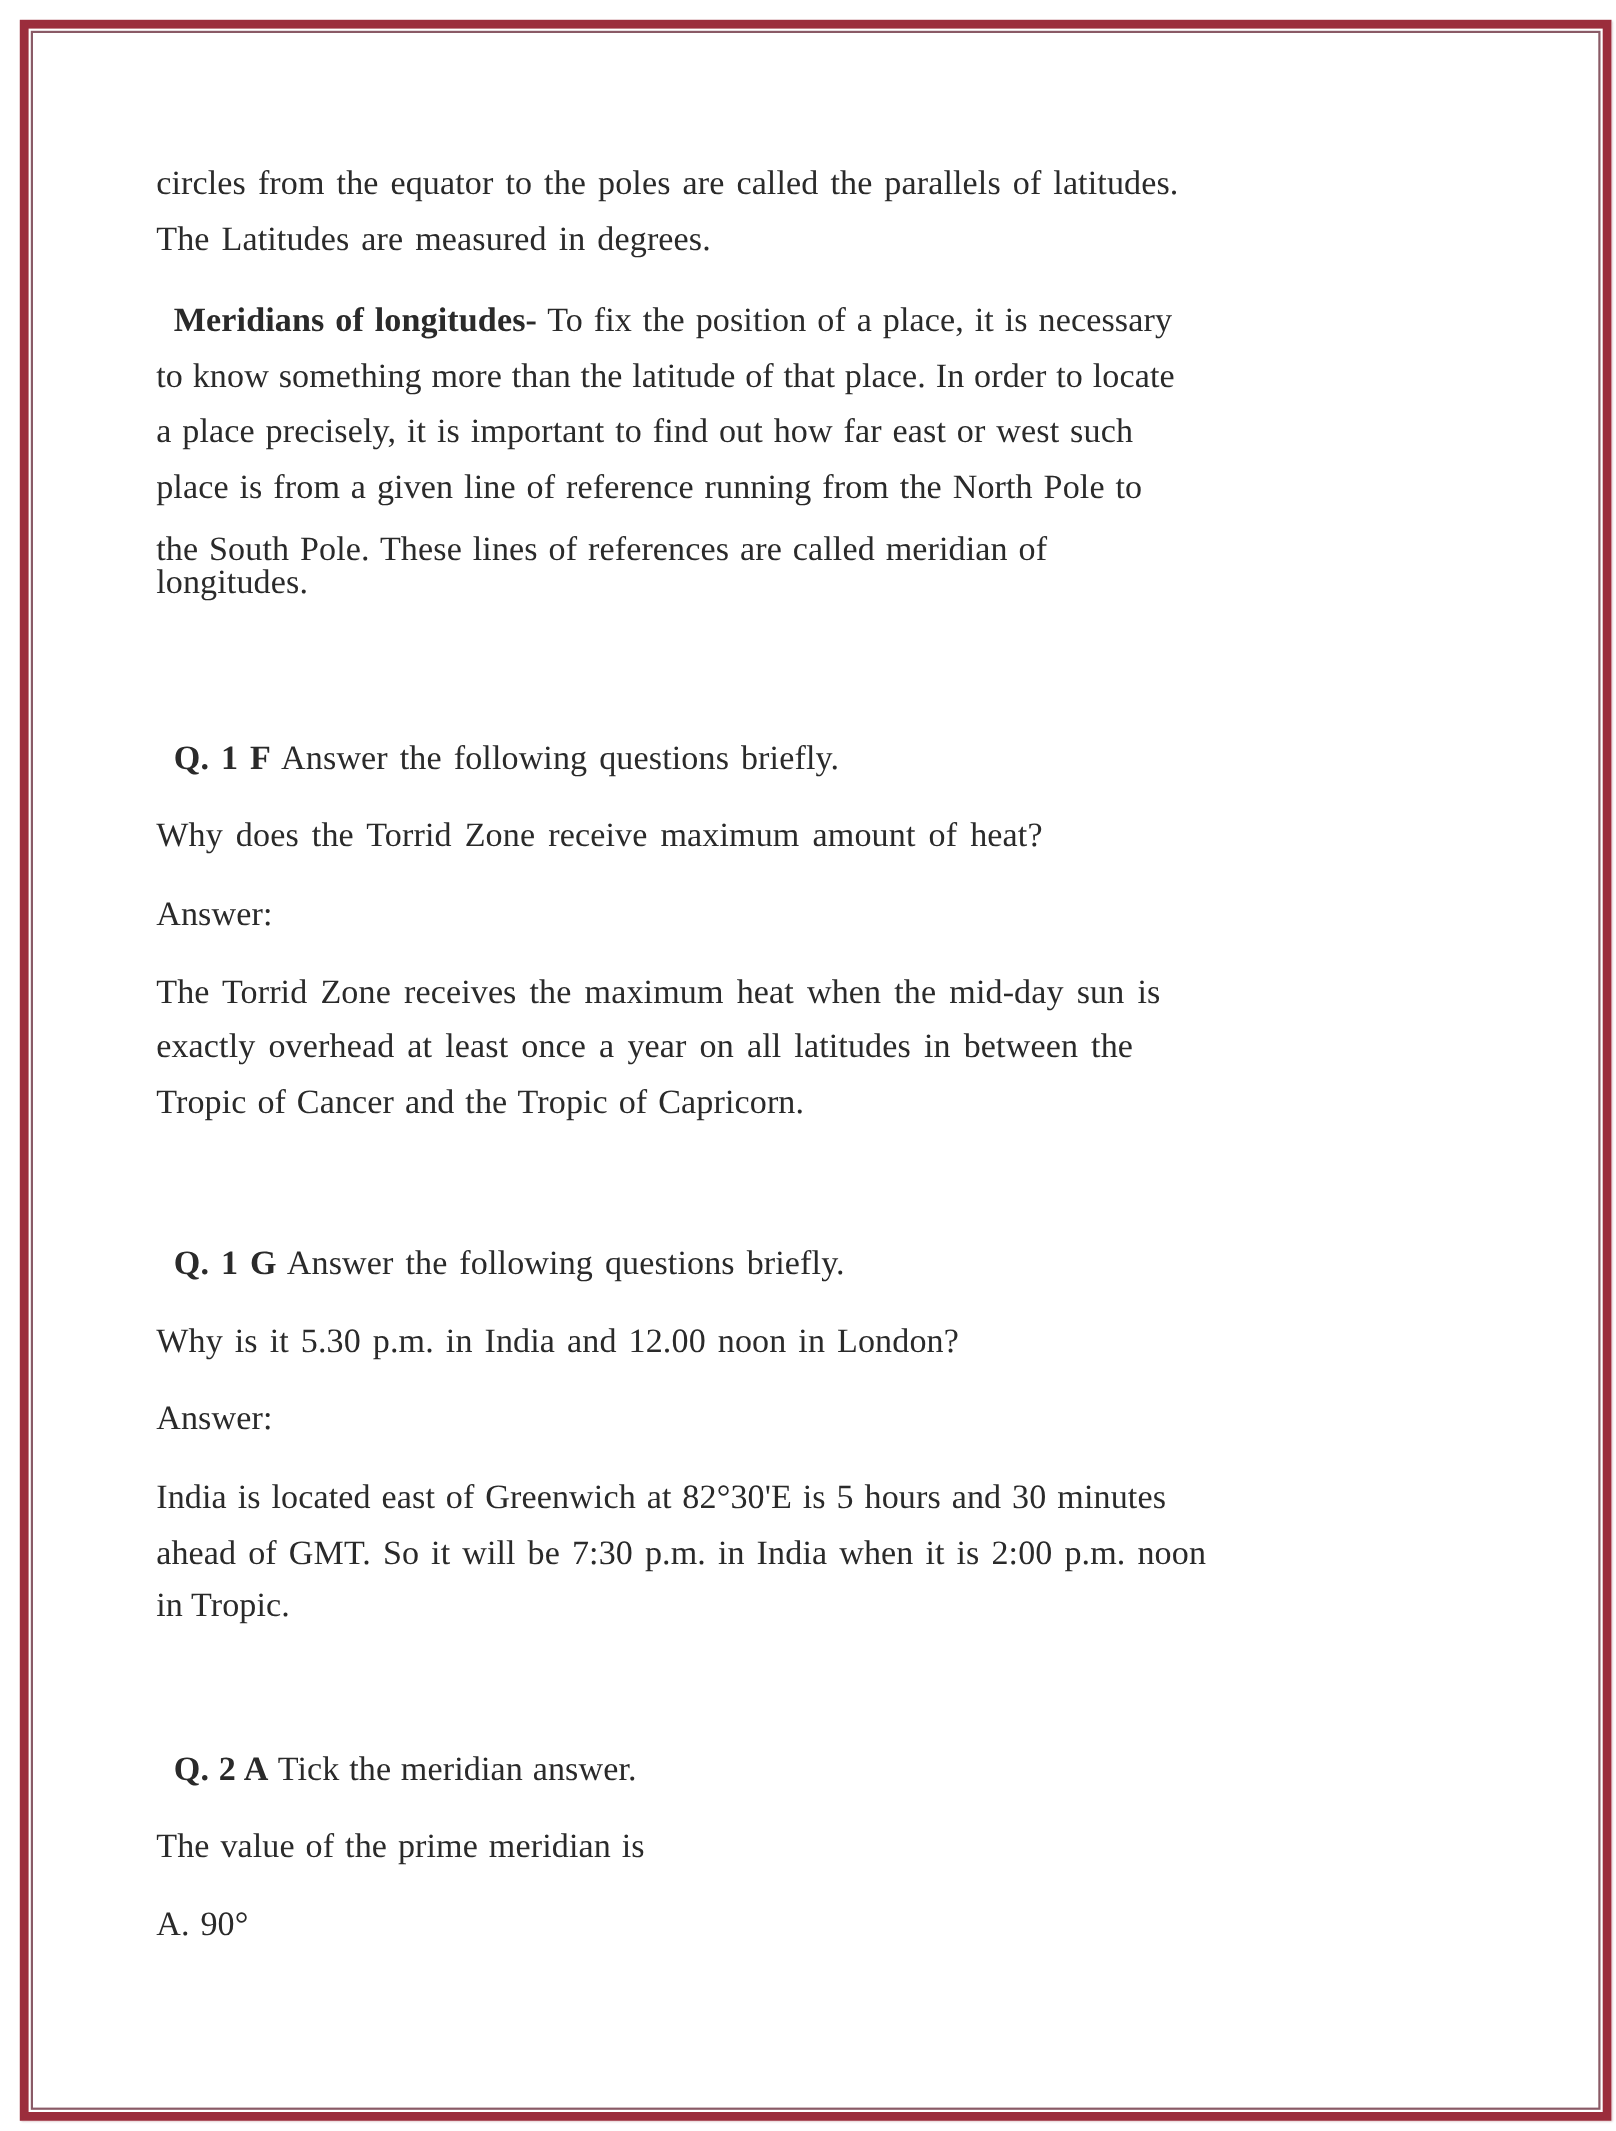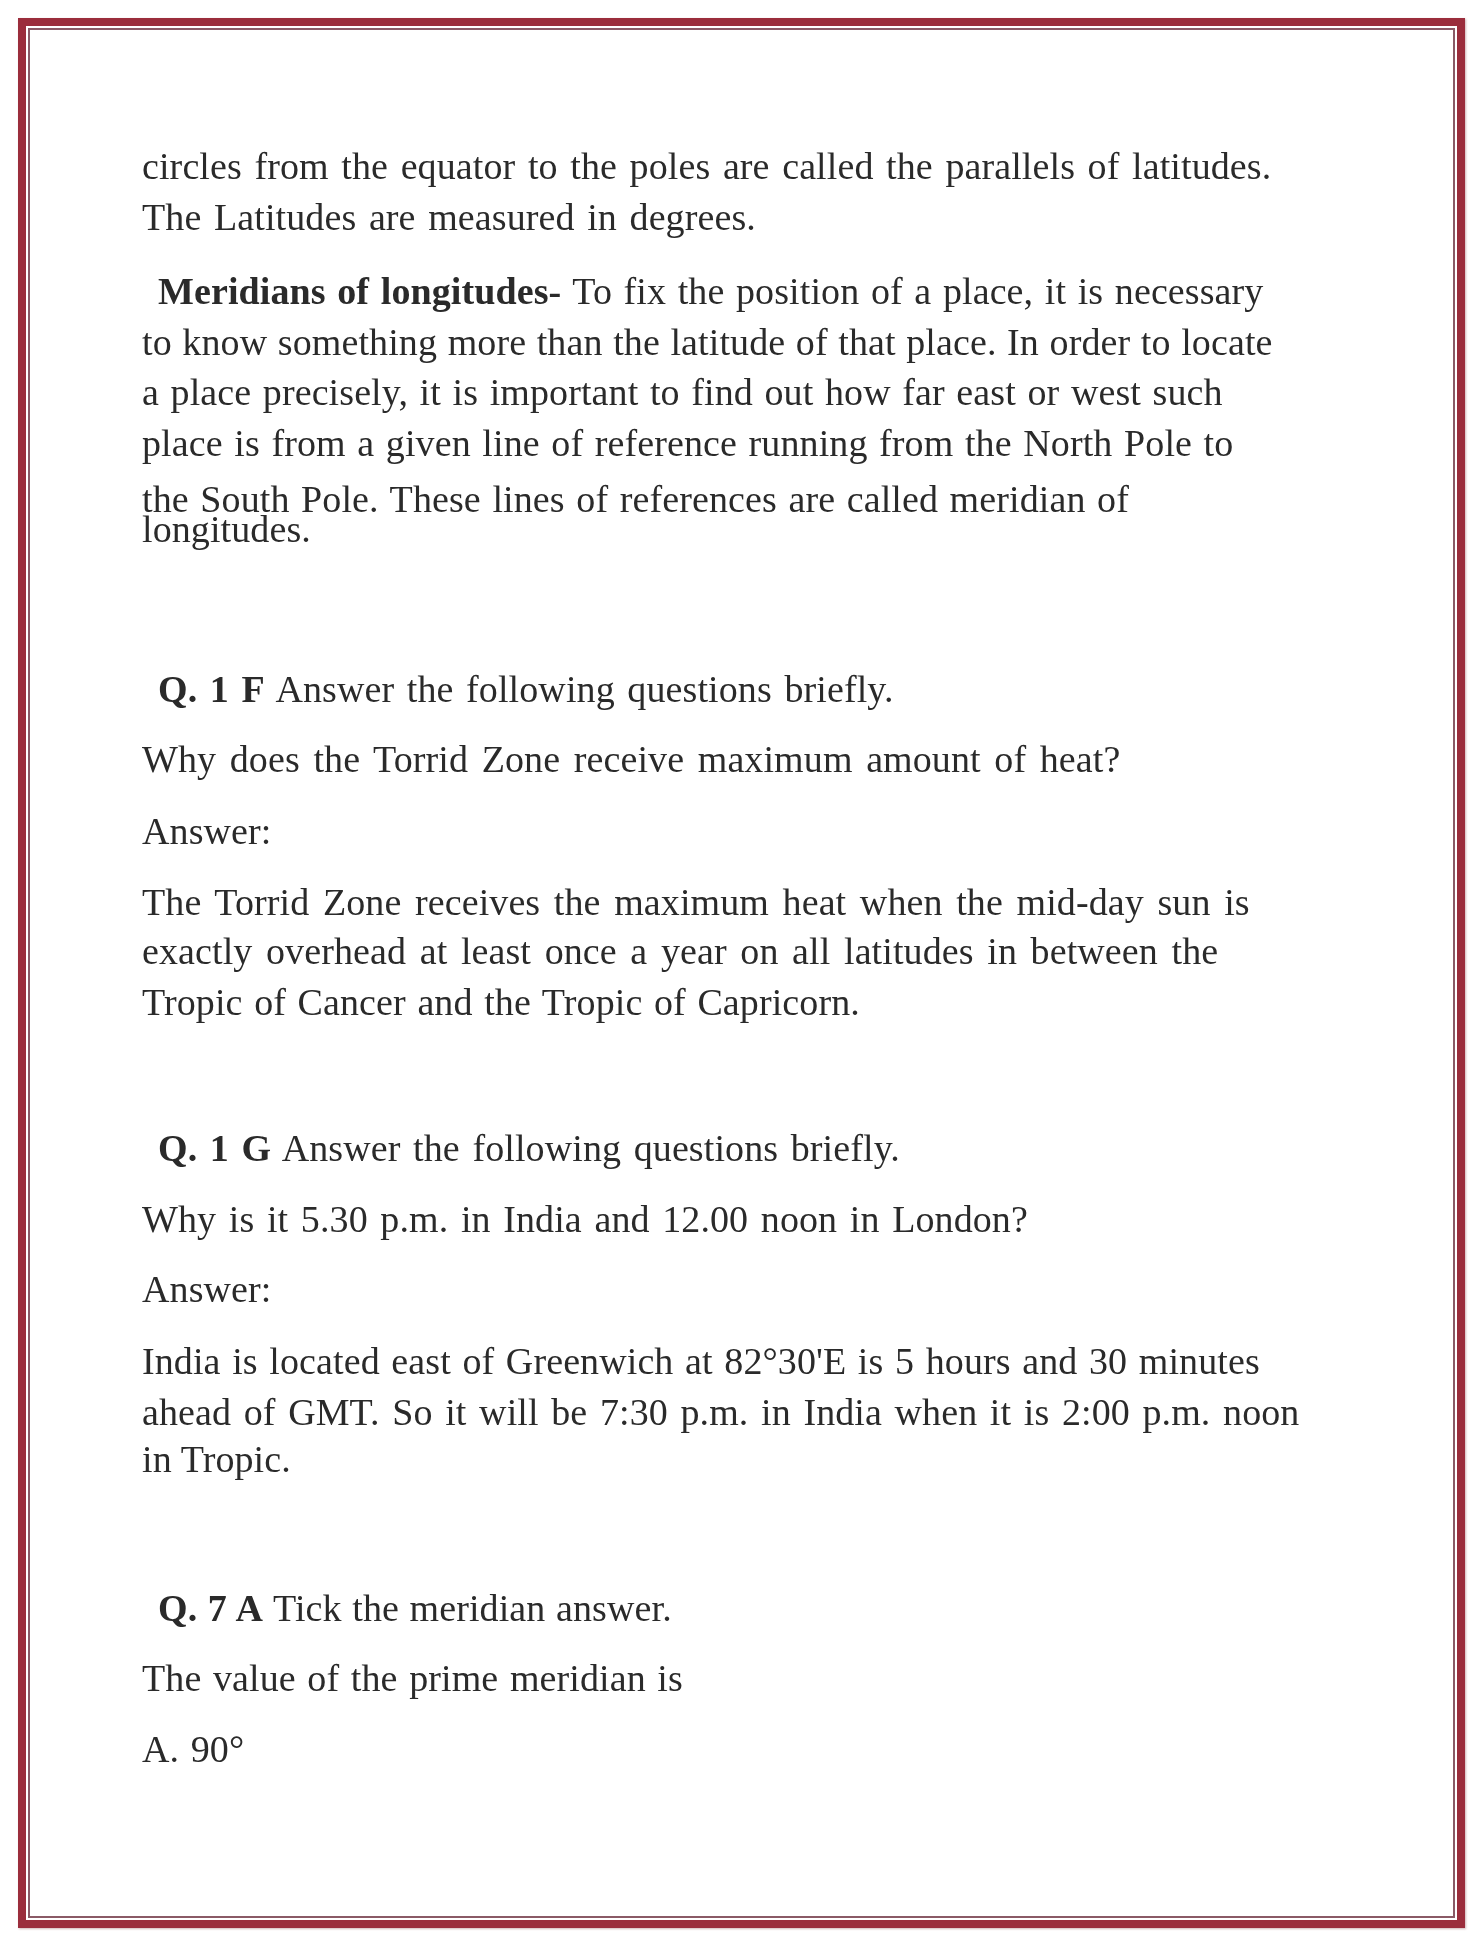--- a/index.html
+++ b/index.html
@@ -31,21 +31,21 @@
     top: 2px;
     right: 2px;
     bottom: 2px;
     border: 2px solid #8a5a66;
   }
   .line {
     position: absolute;
     left: 142px;
     height: 50px;
     line-height: 50px;
-    font-size: 38px;
+    font-size: 31px;
     white-space: nowrap;
     letter-spacing: 0.1px;
   }
   .b { font-weight: bold; margin-left: 16px; }
 </style>
 </head>
 <body>
 
 <div class="frame-outer">
   <div class="frame-inner"></div>
@@ -75,16 +75,16 @@
 <div class="line" style="top:1123px; word-spacing:3px;">
   <span class="b">Q. 1 G</span><span> Answer the following questions briefly.</span>
 </div>
 <div class="line" style="top:1194px; word-spacing:3px;">Why is it 5.30 p.m. in India and 12.00 noon in London?</div>
 <div class="line" style="top:1264px;">Answer:</div>
 <div class="line" style="top:1336px; word-spacing:2px;">India is located east of Greenwich at 82°30'E is 5 hours and 30 minutes</div>
 <div class="line" style="top:1387px; word-spacing:3px;">ahead of GMT. So it will be 7:30 p.m. in India when it is 2:00 p.m. noon</div>
 <div class="line" style="top:1434px;">in Tropic.</div>
 
 <div class="line" style="top:1583px; word-spacing:1px;">
-  <span class="b">Q. 7 A</span><span> Tick the meridian answer.</span>
+  <span class="b">Q. 2 A</span><span> Tick the meridian answer.</span>
 </div>
 <div class="line" style="top:1653px; word-spacing:2px;">The value of the prime meridian is</div>
 <div class="line" style="top:1724px; word-spacing:2px;">A. 90°</div>
 
 </body></html>

